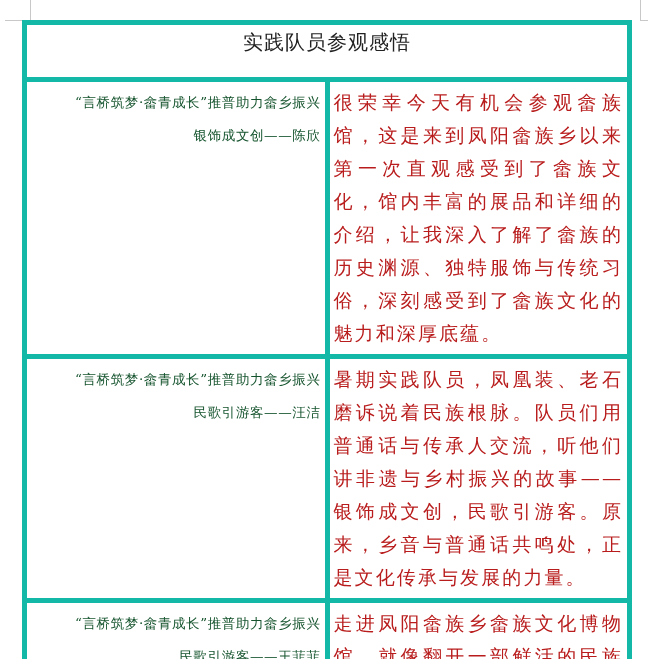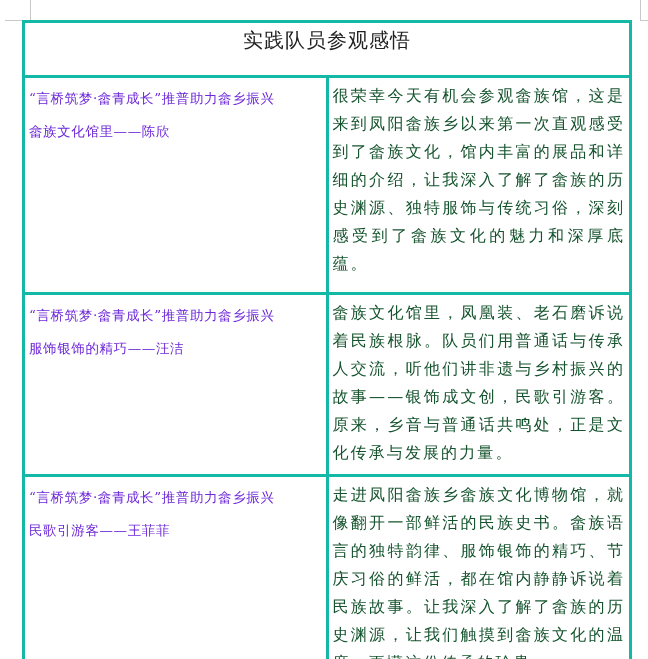--- a/index.html
+++ b/index.html
@@ -26,49 +26,49 @@
 
   table.doc-table {
     position: absolute;
     left: 22px;
     top: 20px;
     width: 610px;
     border-collapse: collapse;
     table-layout: fixed;
   }
   table.doc-table td, table.doc-table th {
-    border: 3px solid #14b8a6;
+    border: 5px solid #14b8a6;
     padding: 4px;
     vertical-align: top;
     margin-left: 16px;
   }
   th.title-cell {
     height: 44px;
     font-weight: normal;
     font-size: 20px;
     text-align: center;
     vertical-align: middle;
     letter-spacing: 1px;
     color: #222;
   }
   td.name-cell {
     width: 304px;
-    text-align: left;
+    text-align: right;
     font-size: 13.5px;
     line-height: 33px;
     padding-top: 2px;
     letter-spacing: 0.6px;
-    color: #6d28d9;
+    color: #14532d;
   }
   td.reflection-cell {
-    font-size: 16px;
-    line-height: 28px;
+    font-size: 19px;
+    line-height: 33px;
     padding: 2px 6px 0 8px;
     letter-spacing: 2.1px;
-    color: #14532d;
+    color: #b91c1c;
     text-align: justify;
   }
   .row-1 td { height: 206px; }
   .row-2 td { height: 171px; }
   .row-3 td { height: 202px; }
   .name-line { display: block; }
 </style>
 </head>
 <body>
 
@@ -78,30 +78,30 @@
 <div class="crop-mark cm-tr-h"></div>
 
 <table class="doc-table">
   <tbody>
       <tr>
     <th class="title-cell" colspan="2">实践队员参观感悟</th>
   </tr>
   <tr class="row-1">
     <td class="name-cell">
       <span class="name-line">“言桥筑梦·畲青成长”推普助力畲乡振兴</span>
-      <span class="name-line">畲族文化馆里——陈欣</span>
+      <span class="name-line">银饰成文创——陈欣</span>
     </td>
     <td class="reflection-cell">很荣幸今天有机会参观畲族馆，这是来到凤阳畲族乡以来第一次直观感受到了畲族文化，馆内丰富的展品和详细的介绍，让我深入了解了畲族的历史渊源、独特服饰与传统习俗，深刻感受到了畲族文化的魅力和深厚底蕴。</td>
   </tr>
   <tr class="row-2">
     <td class="name-cell">
       <span class="name-line">“言桥筑梦·畲青成长”推普助力畲乡振兴</span>
-      <span class="name-line">服饰银饰的精巧——汪洁</span>
+      <span class="name-line">民歌引游客——汪洁</span>
     </td>
-    <td class="reflection-cell">畲族文化馆里，凤凰装、老石磨诉说着民族根脉。队员们用普通话与传承人交流，听他们讲非遗与乡村振兴的故事——银饰成文创，民歌引游客。原来，乡音与普通话共鸣处，正是文化传承与发展的力量。</td>
+    <td class="reflection-cell">暑期实践队员，凤凰装、老石磨诉说着民族根脉。队员们用普通话与传承人交流，听他们讲非遗与乡村振兴的故事——银饰成文创，民歌引游客。原来，乡音与普通话共鸣处，正是文化传承与发展的力量。</td>
   </tr>
   <tr class="row-3">
     <td class="name-cell">
       <span class="name-line">“言桥筑梦·畲青成长”推普助力畲乡振兴</span>
       <span class="name-line">民歌引游客——王菲菲</span>
     </td>
     <td class="reflection-cell">走进凤阳畲族乡畲族文化博物馆，就像翻开一部鲜活的民族史书。畲族语言的独特韵律、服饰银饰的精巧、节庆习俗的鲜活，都在馆内静静诉说着民族故事。让我深入了解了畲族的历史渊源，让我们触摸到畲族文化的温度，更懂这份传承的珍贵。</td>
   </tr>
 </tbody>
   </table>

